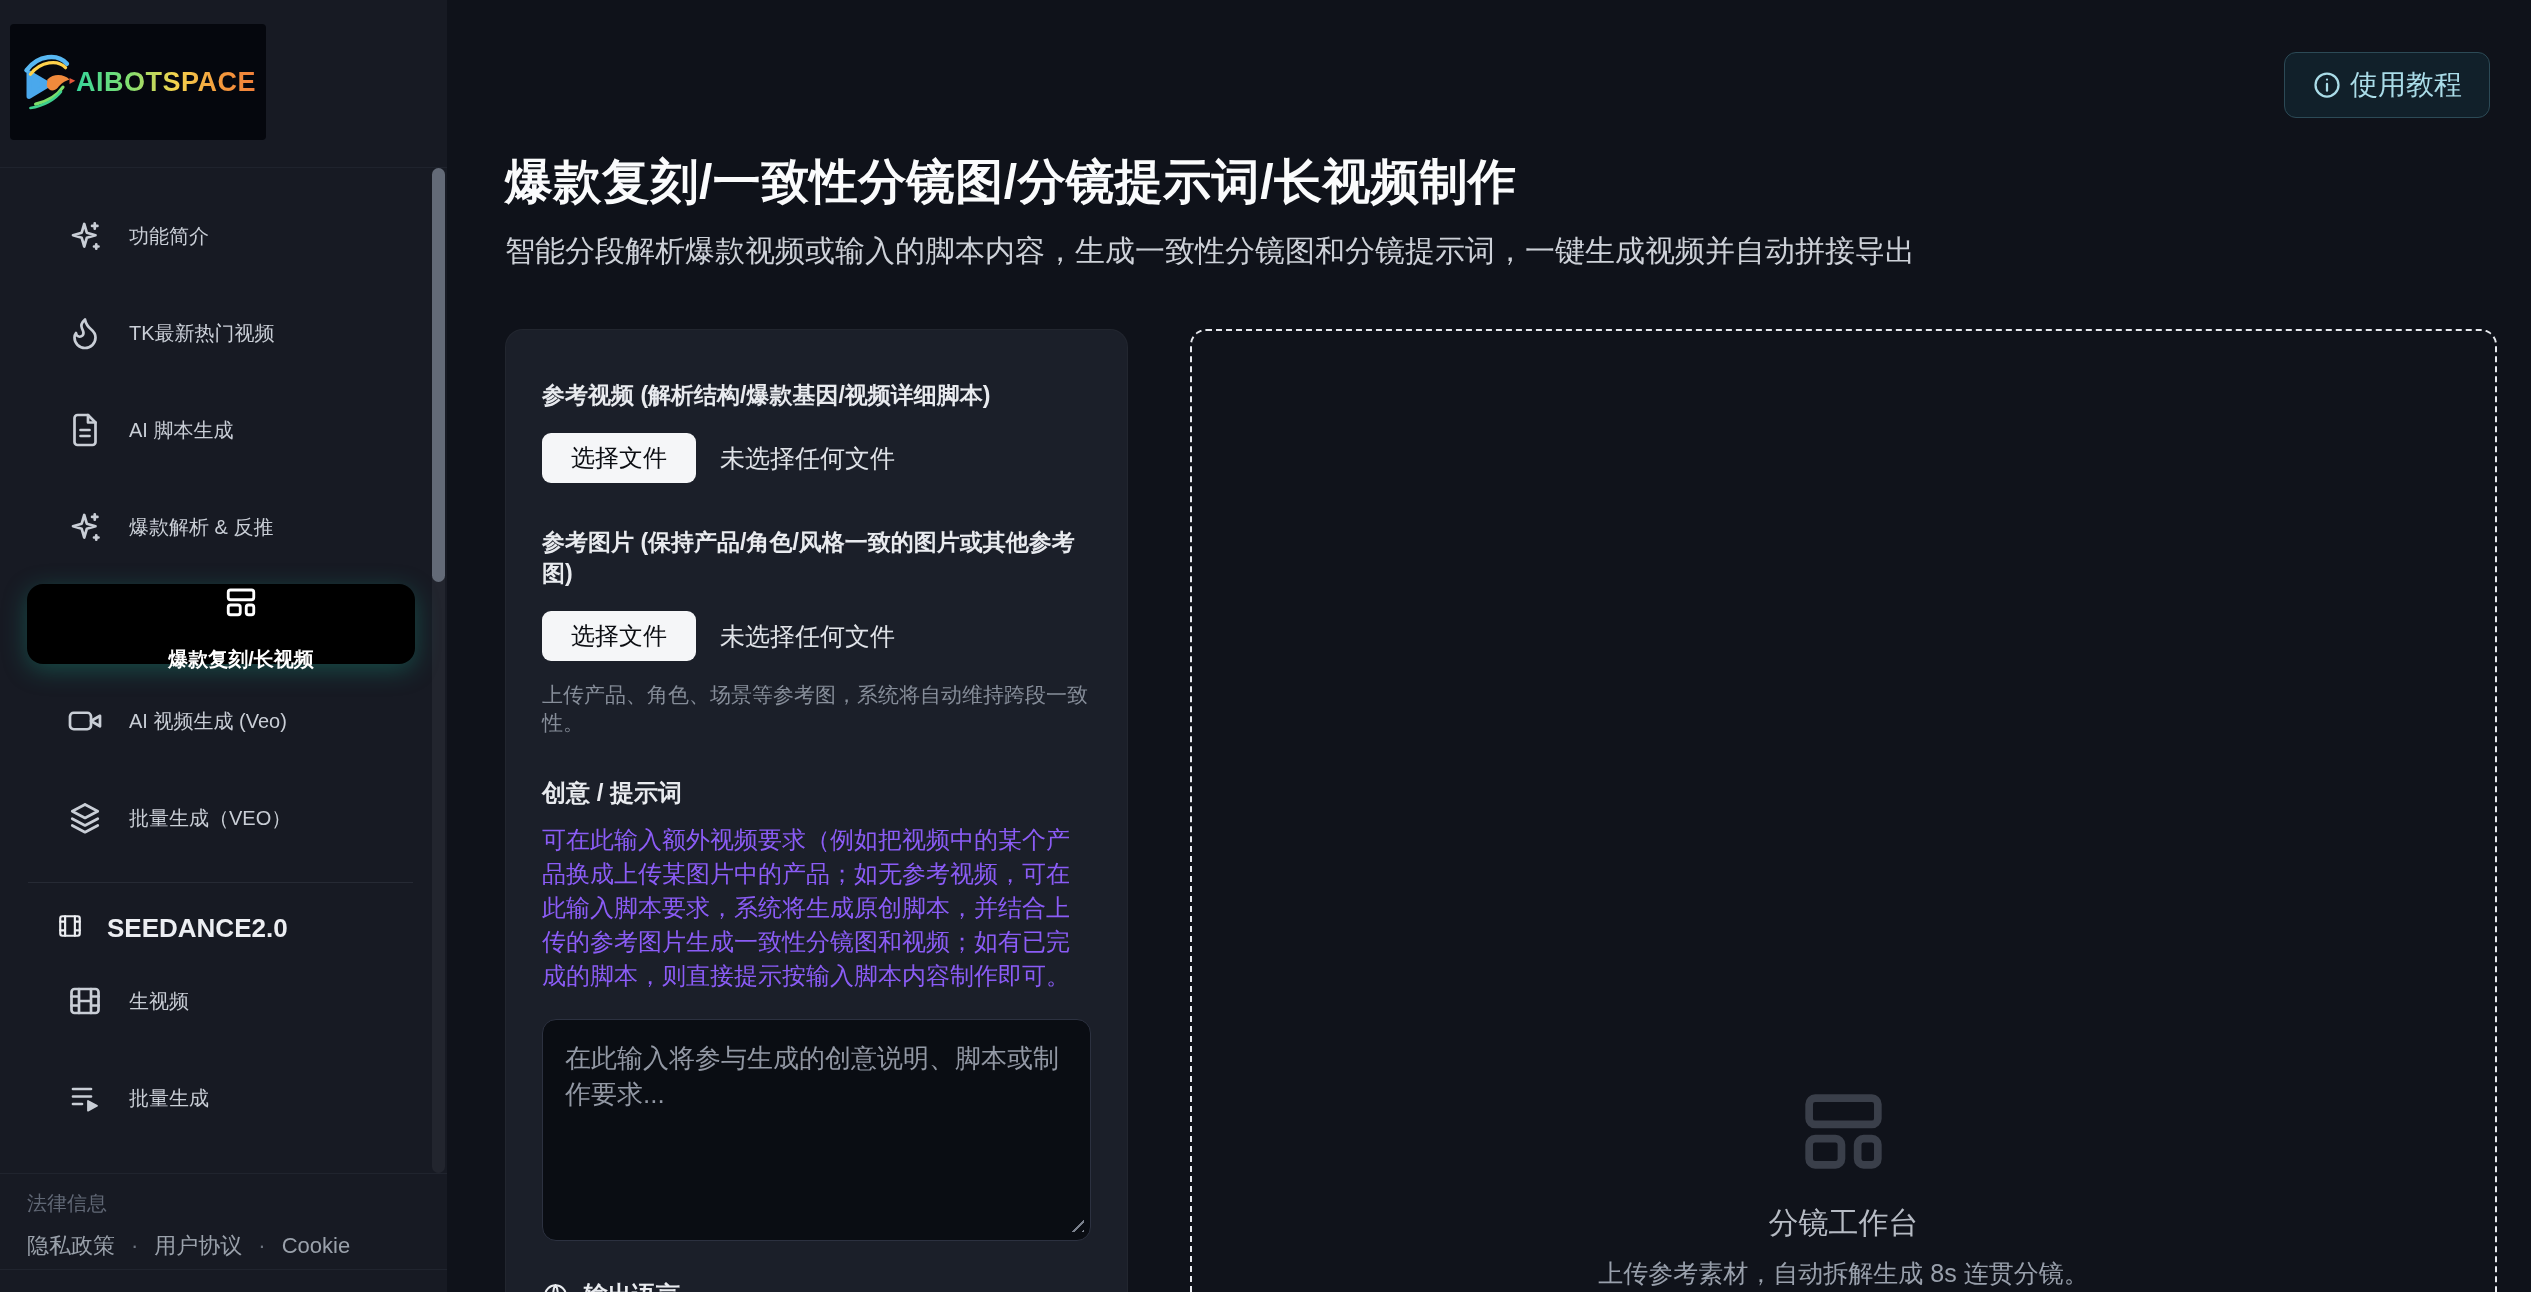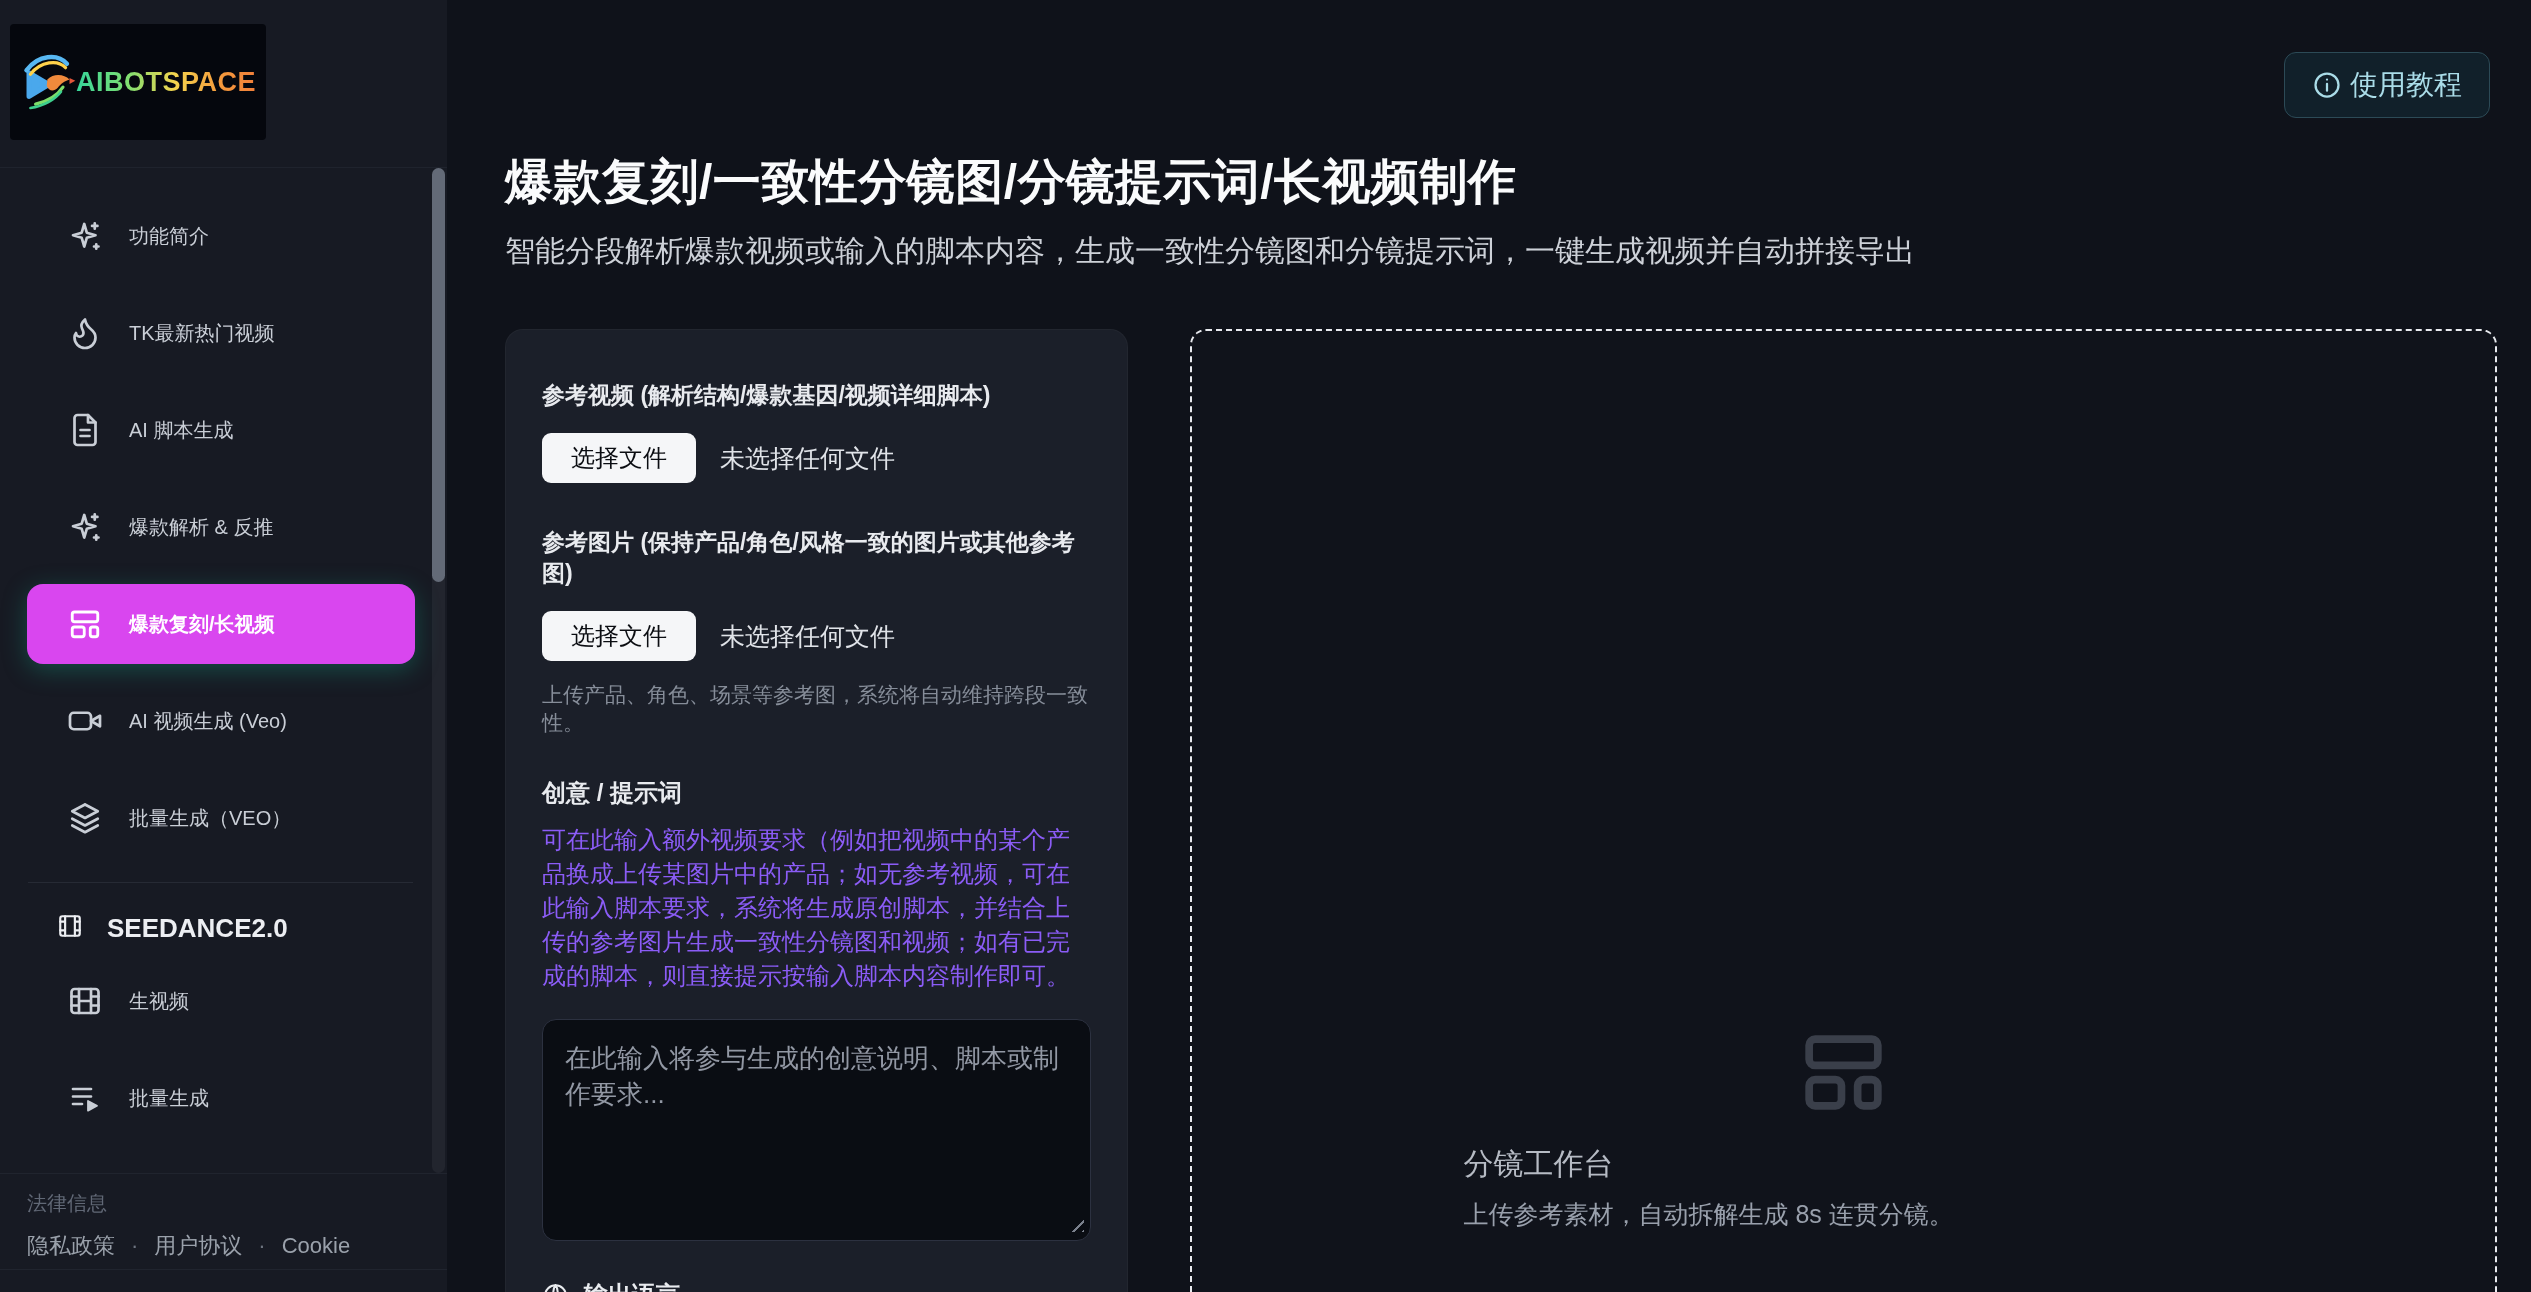--- a/index.html
+++ b/index.html
@@ -21,22 +21,23 @@
     -webkit-background-clip:text;background-clip:text;color:transparent;
   }
   .logo-divider{position:absolute;left:0;top:167px;width:447px;height:1px;background:#1f232d;}
   .nav{position:absolute;left:0;top:168px;right:0;height:1005px;padding:28px 0 0 27px;overflow:hidden;}
   .nav-item{
     display:flex;align-items:center;gap:26px;height:80px;margin-bottom:17px;width:388px;
     padding-left:40px;border-radius:16px;cursor:pointer;color:#c9ced6;font-size:20px;
   }
   .nav-item svg{width:36px;height:36px;flex:0 0 36px;}
   .nav-item.active{
-    background:#d946ef;color:#ffffff;font-weight:600;
+    background:#000000;color:#ffffff;font-weight:600;
     box-shadow:0 6px 24px rgba(23,155,128,.38);
+    flex-direction:column;
   }
   .nav-divider{width:385px;height:1px;background:#262a34;margin:24px 0 30px 1px;}
   .nav-section{display:flex;align-items:flex-start;gap:24px;color:#eceef2;font-weight:800;font-size:26px;height:44px;margin:0 0 4px 30px;}
   .nav-section svg{width:26px;height:26px;}
   
   .scrollbar-track{position:absolute;right:2px;top:168px;width:13px;height:1005px;background:rgba(255,255,255,.05);border-radius:7px;}
   .scrollbar-thumb{position:absolute;left:0;top:0;width:13px;height:414px;background:#636a77;border-radius:7px;}
   
   .sidebar-footer{
     position:absolute;left:0;top:1173px;width:447px;height:97px;
@@ -86,21 +87,21 @@
     clip-path:polygon(100% 0,100% 100%,0 100%);
   }
   .lang-row{display:flex;align-items:center;gap:15px;margin:38px 0 0;color:#e9ebef;}
   .lang-row svg{width:27px;height:27px;}
   .lang-label{font-size:24px;font-weight:700;}
   
   .workspace{
     flex:1;min-height:1180px;border:2px dashed #e8eaef;border-radius:16px;position:relative;
     background:#10131b;
   }
-  .ws-placeholder{position:absolute;left:50%;top:692px;transform:translateX(-50%);width:760px;}
+  .ws-placeholder{position:absolute;left:50%;top:751px;transform:translateX(-50%);text-align:center;width:760px;}
   .ws-placeholder svg{width:97px;height:97px;color:#3a3f4a;}
   .ws-title{margin:24px 0 0;font-size:30px;color:#b6bbc4;}
   .ws-subtitle{margin:13px 0 0;font-size:25px;color:#99a0ac;}
   svg{display:block;}
 </style>
 </head>
 <body>
 
 <div id="app">
 

